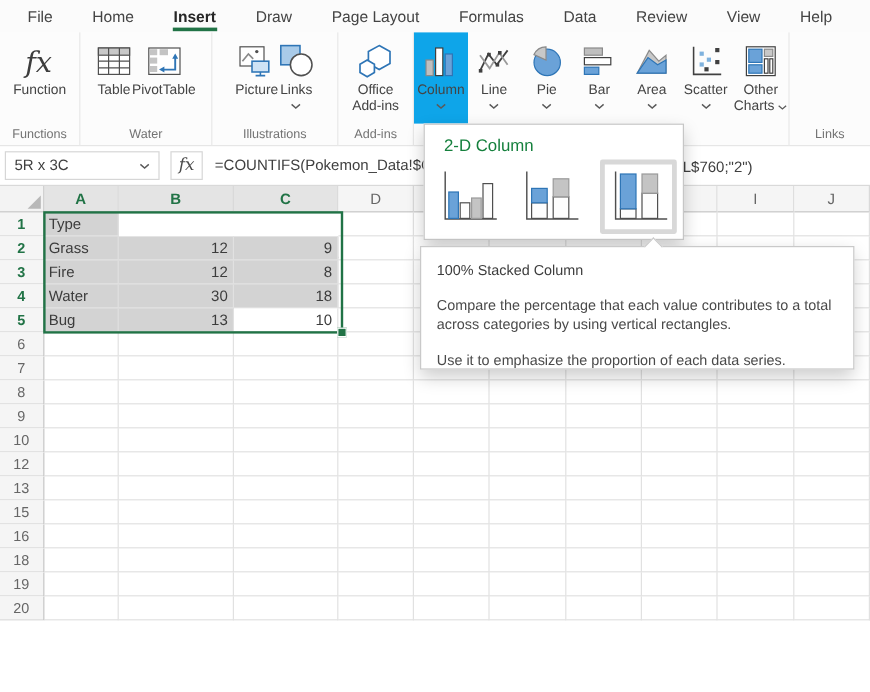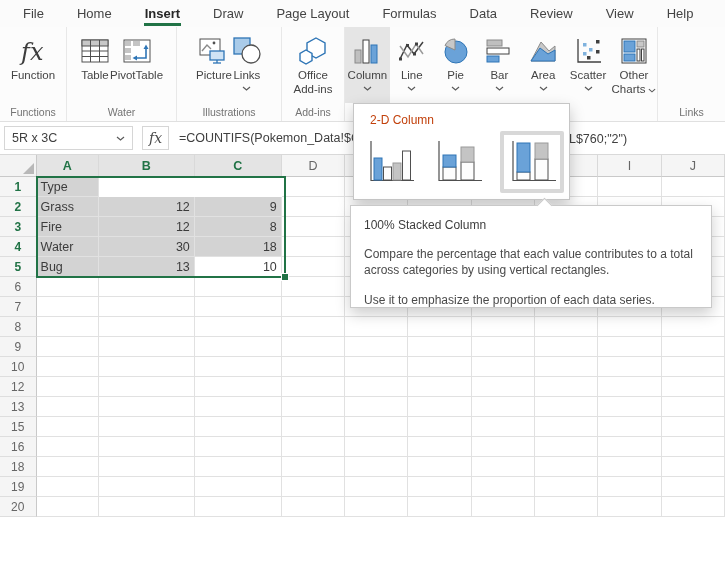--- a/index.html
+++ b/index.html
@@ -13,21 +13,21 @@
   .mi.active { font-weight:700; color:#262626; border-bottom:3px solid #217346; padding-bottom:2px; }
 
   
   .ribbon { position:absolute; top:27px; left:0; width:725px; height:95px; background:#fcfcfc;
             border-bottom:1px solid #e0e0e0; display:flex; }
   .rgroup { position:relative; height:100%; border-right:1px solid #e8e8e8;
             display:flex; justify-content:center; align-items:flex-start; }
   .glabel { position:absolute; bottom:3px; left:0; width:100%; text-align:center;
             font-size:10.5px; color:#737373; }
   .rbtn { height:76px; display:flex; flex-direction:column; align-items:center; padding-top:5px; }
-  .rbtn.open { background:#e5e5e5; }
+  .rbtn.open { background:#0ea5e9; }
   .ricon { height:37px; display:flex; align-items:center; justify-content:center; }
   .rlabel { font-size:11.5px; color:#444; line-height:1.2; text-align:center; }
   .wrap2 { width:46px; }
   .rchev { margin-top:3px; line-height:0; }
   .inlinechev { margin-left:3px; }
 
   
   .fbar { position:absolute; top:122px; left:0; width:725px; height:33px; background:#fff;
           border-bottom:1px solid #d9d9d9; display:flex; align-items:center; font-size:12.5px; color:#3f3f3f; }
   .namebox { width:129px; height:24px; margin-left:4px; border:1px solid #d6d6d6; background:#fff;
@@ -59,21 +59,21 @@
   .cell.active { background:#ffffff; }
   .cell.num { justify-content:flex-end; }
   .range { position:absolute; left:36px; top:21px; width:250px; height:102px;
            border:2px solid #217346; pointer-events:none; }
   .range .handle { position:absolute; right:-5px; bottom:-5px; width:8px; height:8px;
                    background:#217346; border:1px solid #fff; }
 
   
   .dropdown { position:absolute; left:353px; top:103px; width:217px; height:97px; background:#fff;
               border:1px solid #c6c6c6; box-shadow:0 6px 14px rgba(0,0,0,.22); z-index:20; }
-  .dd-title { padding:9px 0 0 16px; font-size:12px; color:#c2410c; }
+  .dd-title { padding:9px 0 0 16px; font-size:14px; color:#15803d; }
   .thumbs { display:flex; align-items:center; padding-left:10px; margin-top:2px; height:66px; }
   .thumb { margin-right:16px; line-height:0; }
   .thumb-sel { border:4px solid #d8d8d8; border-radius:2px; padding:2px; margin-right:0; line-height:0; background:#fff; }
 
   
   .tooltip { position:absolute; left:350px; top:205px; width:362px; height:103px; background:#fff;
              border:1px solid #c9c9c9; box-shadow:0 6px 14px rgba(0,0,0,.2); z-index:22;
              padding:11px 12px 0 13px; font-size:12px; color:#4a4a4a; line-height:1.35; }
   .tt-caret { position:absolute; top:-6px; left:188px; width:11px; height:11px; background:#fff;
               border-left:1px solid #c9c9c9; border-top:1px solid #c9c9c9; transform:rotate(45deg); }

